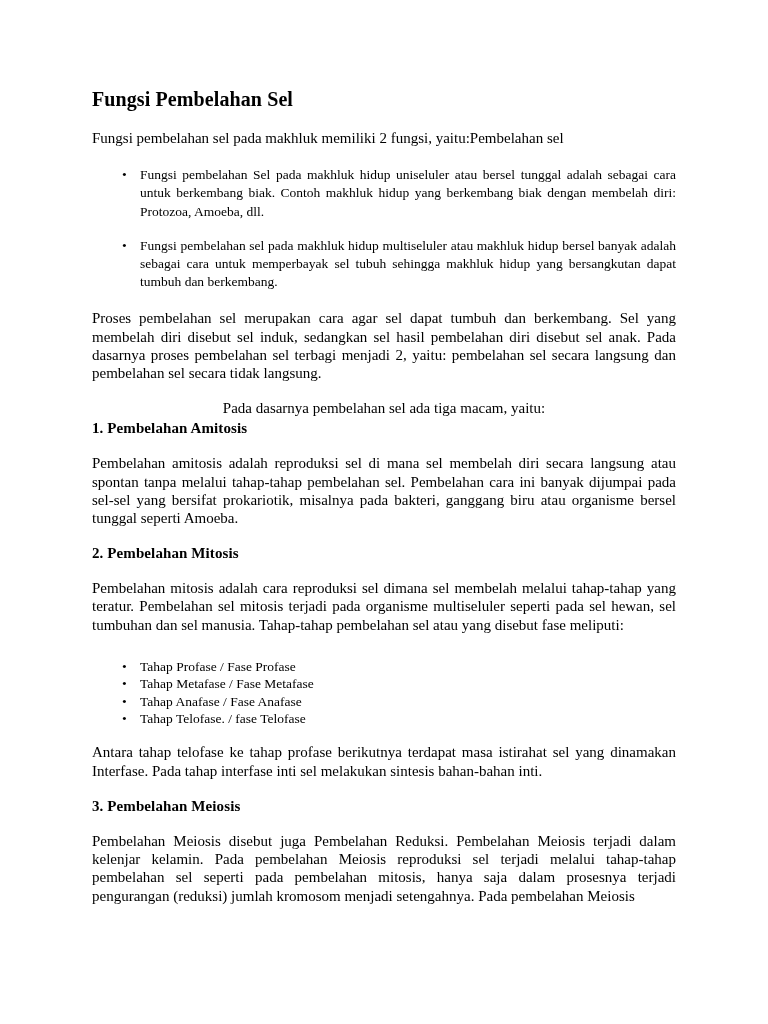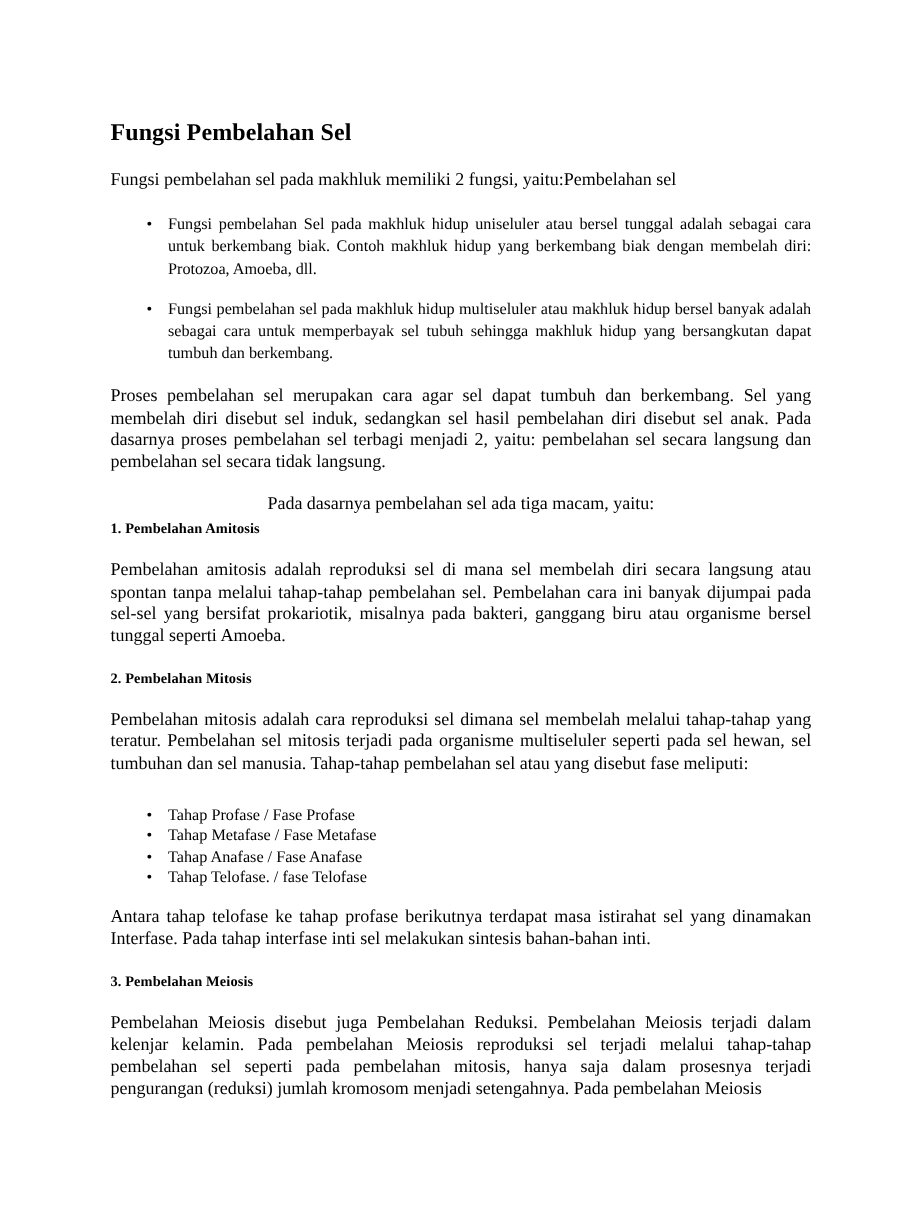--- a/index.html
+++ b/index.html
@@ -26,30 +26,30 @@
   .doc-body {
     width: 584px;
   }
 
   
   h1.main-heading {
     font-family: "Liberation Serif", "DejaVu Serif", serif;
     font-size: 20px;
     font-weight: bold;
     line-height: 22px;
-    margin: 12px 0 19px 0;
+    margin: 0 0 19px 0;
     letter-spacing: 0.1px;
   }
   h1.main-heading.second {
     margin-top: 24px;
     margin-bottom: 20px;
   }
   h2.sub-heading {
     font-family: "Liberation Serif", "DejaVu Serif", serif;
-    font-size: 12px;
+    font-size: 15px;
     font-weight: bold;
     line-height: 18px;
     margin: 0 0 17px 0;
     letter-spacing: 0.1px;
   }
 
   
   p.para {
     font-size: 15px;
     line-height: 18.2px;

